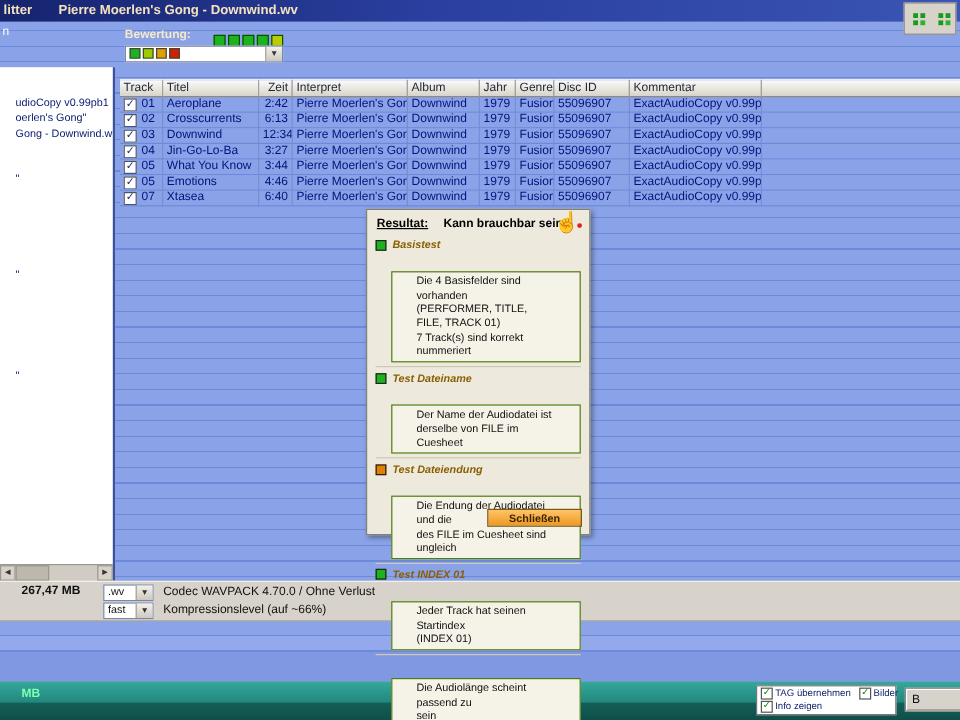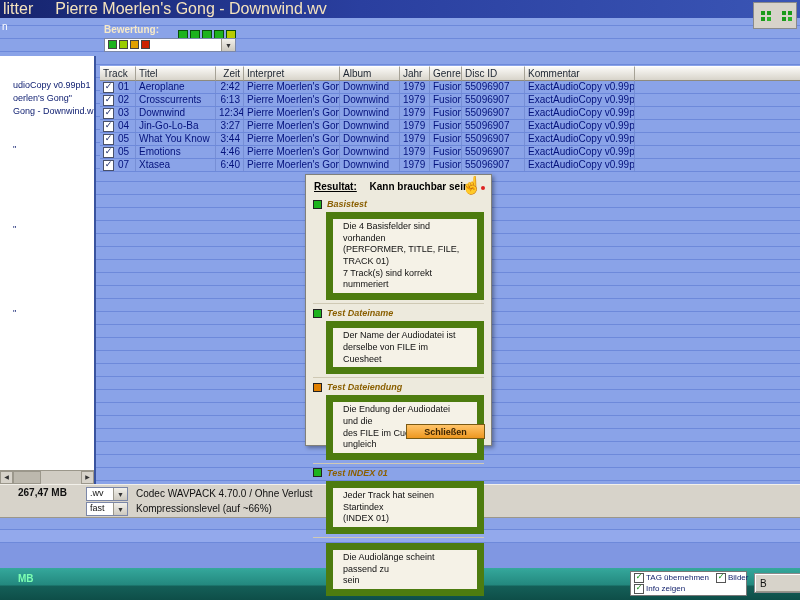--- a/index.html
+++ b/index.html
@@ -3,21 +3,21 @@
 <meta charset="utf-8">
 <style>
   html,body{margin:0;padding:0;background:#333;}
   .window{position:relative;width:800px;height:600px;overflow:hidden;
     font-family:"Liberation Sans",sans-serif;
     background:repeating-linear-gradient(to bottom,#8aa3e8 0,#8aa3e8 12px,#6d89da 12px,#6d89da 13px);}
   
   .titlebar{position:absolute;left:0;top:0;width:800px;height:18px;
     background:linear-gradient(to right,#16246e,#2a3f9f 45%,#3a55b5);
     display:flex;align-items:center;gap:22px;padding-left:3px;box-sizing:border-box;}
-  .app-frag,.win-title{font-size:16px;font-weight:normal;color:#f5e3bd;white-space:nowrap;}
+  .app-frag,.win-title{font-size:11px;font-weight:bold;color:#f5e3bd;white-space:nowrap;}
   .wtools{position:absolute;top:2px;right:3px;width:42px;height:25px;background:#d7d3ca;
     border:1px solid #8a8a8a;display:flex;align-items:center;justify-content:space-around;z-index:5;}
   .gsq{width:4px;height:4px;background:#1a9a1a;box-shadow:6px 0 #1a9a1a,0 6px #1a9a1a,6px 6px #2ab42a;margin:0 4px 6px 0;display:inline-block;}
   .topfrag{position:absolute;left:2px;top:21px;color:#fff;font-size:10px;}
   .ratinglabel{position:absolute;left:104px;top:24px;font-size:10px;font-weight:bold;color:#f6e9c8;}
   .rating-squares{position:absolute;left:178px;top:25px;}
   .rsq{display:inline-block;width:8px;height:8px;border:1px solid #0a4d0a;margin-right:2px;vertical-align:middle;}
   
   .combo{position:absolute;height:14px;background:#fff;border:1px solid #7b87a8;box-sizing:border-box;
     font-size:9px;color:#111;display:flex;align-items:flex-start;}
@@ -60,21 +60,21 @@
   .dlg-title-label{font-weight:bold;text-decoration:underline;color:#000;margin-right:10px;}
   .dlg-title-value{font-weight:bold;color:#000;}
   .hand{position:absolute;top:0px;right:8px;font-size:17px;color:#218a21;}
   .hand::after{content:"";position:absolute;right:-2px;top:11px;width:4px;height:4px;background:#d22;border-radius:50%;}
   .dsecs{padding:0 7px;}
   .dsec{padding-top:3px;}
   .dsec + .dsec{border-top:1px solid #cfc9b4;margin-top:3px;}
   .dsec-t{display:flex;align-items:center;gap:5px;height:12px;font-style:italic;}
   .bullet{width:7px;height:7px;border:1px solid #222;flex:none;}
   .dsec-title{font-size:9px;font-weight:bold;color:#8a5f00;white-space:nowrap;}
-  .dsec-body{margin:2px 0 3px 13px;border:7px solid #4d7c0f;background:#f5f2e7;padding:2px 10px;
+  .dsec-body{margin:16px 0 3px 13px;border:1px solid #4d7c0f;background:#f5f2e7;padding:2px 20px;
     font-size:9px;color:#101010;line-height:1.3;white-space:pre-line;}
   .close-btn{position:absolute;right:6px;bottom:6px;width:79px;height:15px;
     background:linear-gradient(#ffc469,#ee9820);border:1px solid #7a5a14;
     font-size:9px;font-weight:bold;color:#3c2300;text-align:center;line-height:12px;
     font-family:"Liberation Sans",sans-serif;padding:0;}
   
   .graybars{position:absolute;left:0;top:484px;width:800px;height:34px;background:#d7d3ca;
     border-top:1px solid #f2f0ea;border-bottom:1px solid #9b978b;box-sizing:border-box;}
   .sizelabel{position:absolute;left:18px;top:487px;font-size:10px;font-weight:bold;color:#101010;}
   .fmt{left:86px;top:487px;width:42px;}

